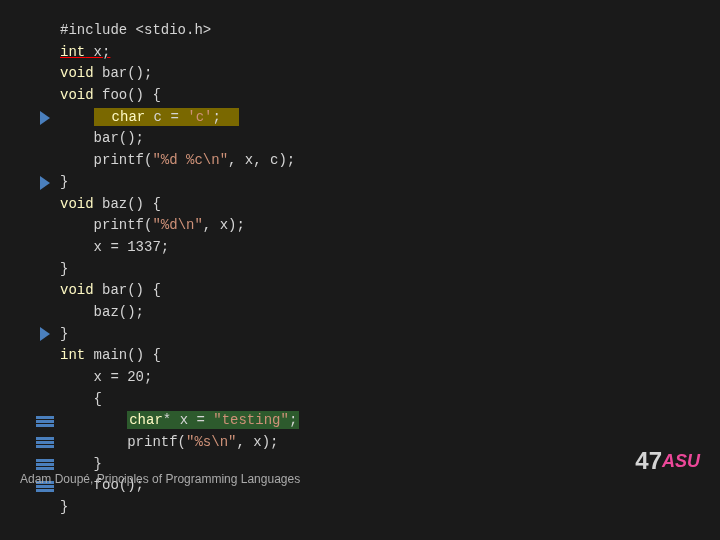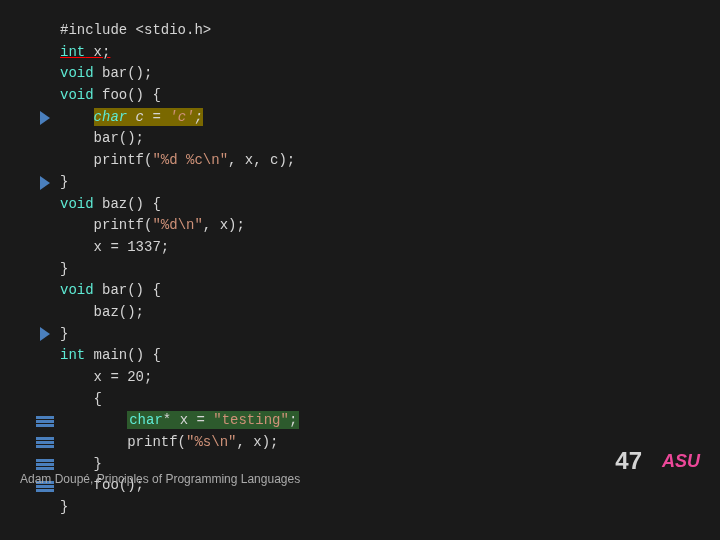--- a/index.html
+++ b/index.html
@@ -61,21 +61,21 @@
       width: 18px;
       height: 3px;
       background: #4a7fbd;
     }
 
     .code-line {
       flex: 1;
       white-space: pre;
     }
 
-    .keyword { color: #5eead4; }
+    .keyword { color: #fef9c3; }
     .string { color: #ce9178; }
     .normal { color: #d4d4d4; }
 
     .underline-red {
       text-decoration: underline;
       text-decoration-color: red;
       text-decoration-style: solid;
     }
 
     .footer {
@@ -134,21 +134,21 @@
 
     <div class="line">
       <div class="gutter"></div>
       <div class="code-line"><span class="keyword">void</span> foo() {</div>
     </div>
 
     <div class="line">
       <div class="gutter">
         <div class="arrow"></div>
       </div>
-      <div class="code-line">    <span style="background-color:#7a6800; padding:1px 0;font-style:italic;"><span class="keyword">char</span> c = <span class="string">'c'</span>;</span></div>
+      <div class="code-line">    <span style="background-color:#7a6800; padding:1px 18px;"><span class="keyword">char</span> c = <span class="string">'c'</span>;</span></div>
     </div>
 
     <div class="line">
       <div class="gutter"></div>
       <div class="code-line">    bar();</div>
     </div>
 
     <div class="line">
       <div class="gutter"></div>
       <div class="code-line">    printf(<span class="string">"%d %c\n"</span>, x, c);</div>
@@ -260,18 +260,18 @@
 
     <div class="line">
       <div class="gutter"></div>
       <div class="code-line">}</div>
     </div>
 
   </div>
 
   <div class="footer">
     <span class="footer-text">Adam Doupé, Principles of Programming Languages</span>
-    <div style="display:flex; align-items:center; gap:20px;">
+    <div style="display:flex; align-items:center; ">
       <span class="footer-num">47</span>
       <span class="asu-logo">ASU</span>
     </div>
   </div>
 </div>
 
 </body></html>

